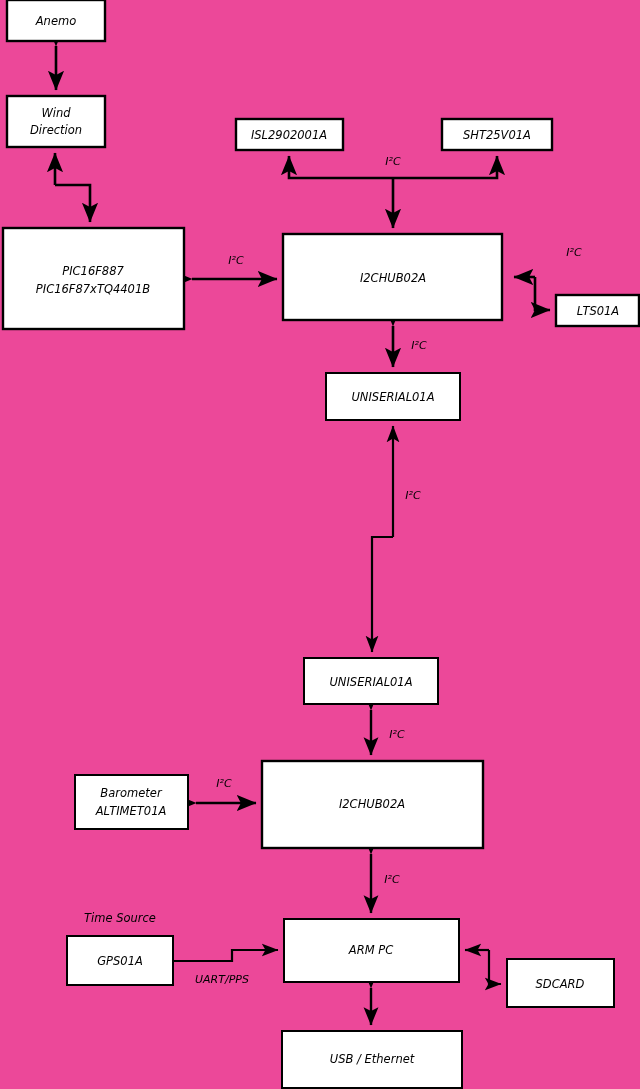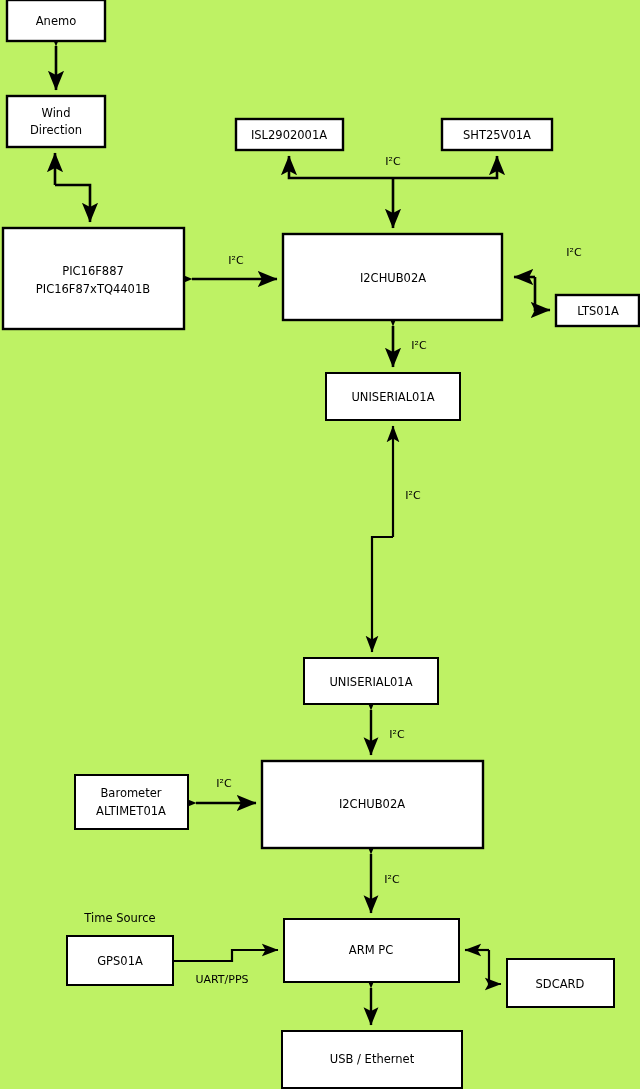--- a/index.html
+++ b/index.html
@@ -4,23 +4,24 @@
 <style>
   html, body {
     margin: 0;
     padding: 0;
     background: #ffffff;
   }
   #diagram-root {
     position: relative;
     width: 640px;
     height: 1089px;
-    background: #bef264;
+    background: #ec4899;
     font-family: "DejaVu Sans", sans-serif;
     overflow: hidden;
+    font-style: italic;
   }
   svg.diagram {
     display: block;
     width: 640px;
     height: 1089px;
   }
   .node-rect {
     fill: #ffffff;
     stroke: #000000;
   }

